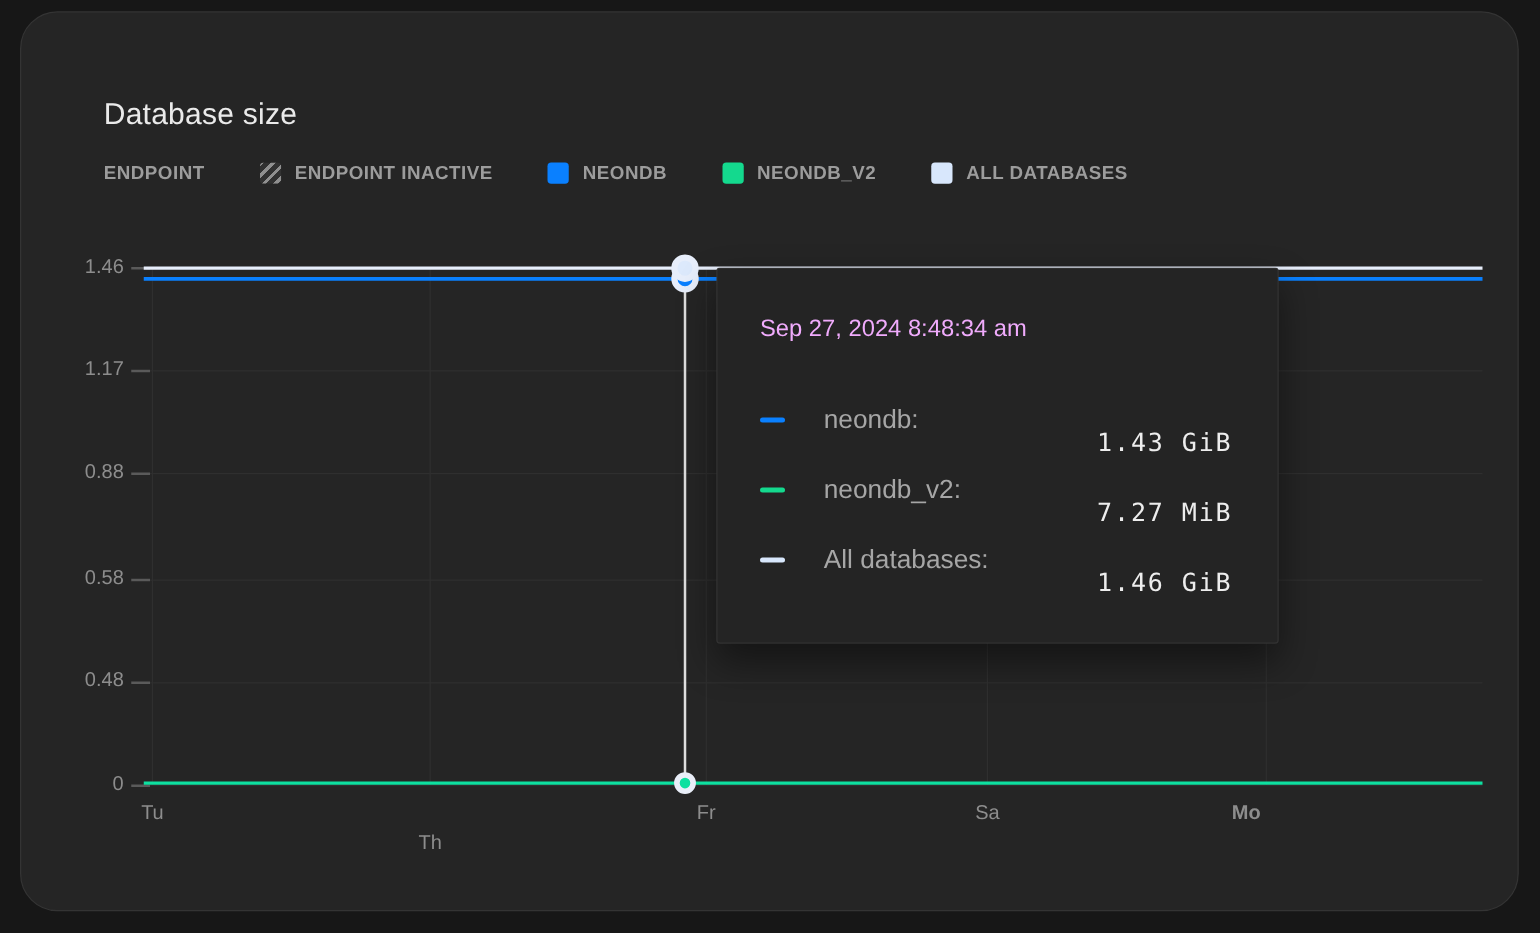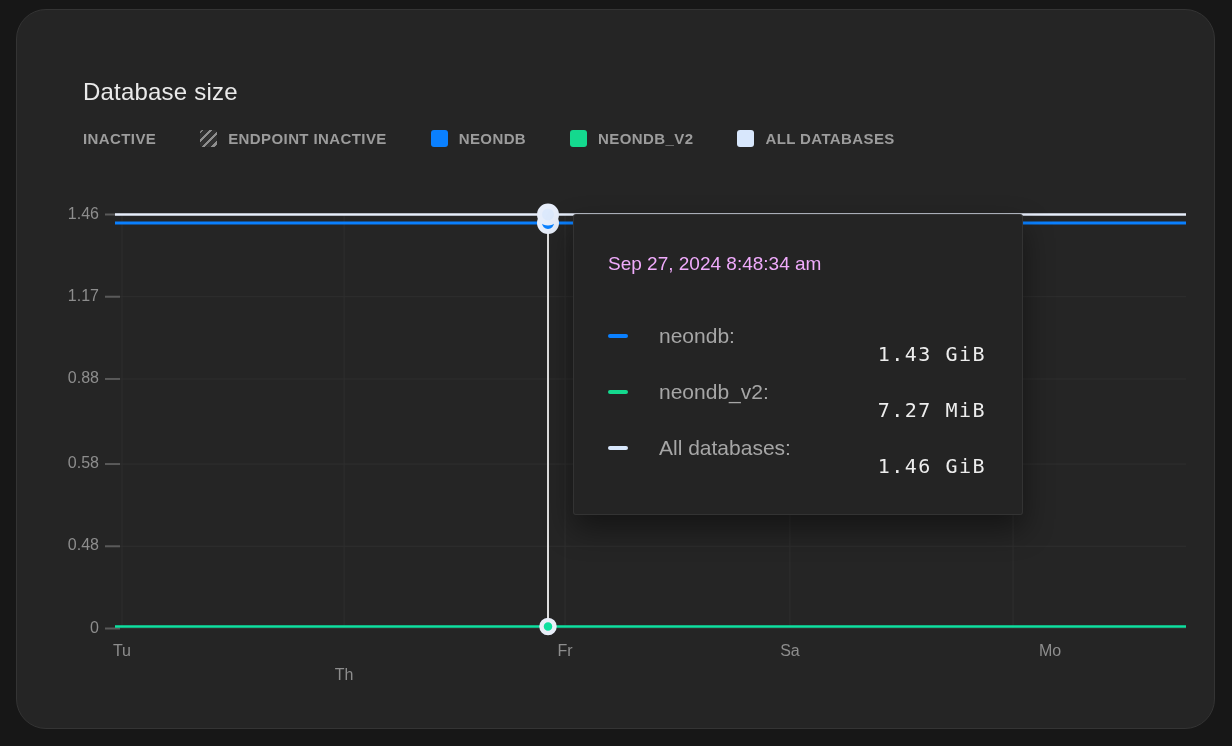--- a/index.html
+++ b/index.html
@@ -31,21 +31,21 @@
 </head>
 <body>
 
 <div class="page">
   <div class="card">
 
     <div class="title">Database size</div>
 
     <div class="legend">
       <div class="legend-item">
-        <span class="legend-text">INACTIVE</span>
+        <span class="legend-text">ENDPOINT</span>
       </div>
       <div class="legend-item">
         <span class="swatch hatched"></span>
         <span class="legend-text">ENDPOINT INACTIVE</span>
       </div>
       <div class="legend-item">
         <span class="swatch solid" style="background: rgb(10, 128, 255);"></span>
         <span class="legend-text">NEONDB</span>
       </div>
       <div class="legend-item">
@@ -89,21 +89,21 @@
         <div class="y-label" style="left: 18px; top: 608.5px;">0</div>
         <div class="y-label" style="left: 18px; top: 526.267px;">0.48</div>
         <div class="y-label" style="left: 18px; top: 444.034px;">0.58</div>
         <div class="y-label" style="left: 18px; top: 358.966px;">0.88</div>
         <div class="y-label" style="left: 18px; top: 276.733px;">1.17</div>
         <div class="y-label" style="left: 18px; top: 194.5px; text-align: right;">1.46</div>
         <div class="x-label" style="left: 72.9615px; top: 632px;">Tu</div>
         <div class="x-label" style="left: 295.087px; top: 656px;">Th</div>
         <div class="x-label" style="left: 516.034px; top: 632px;">Fr</div>
         <div class="x-label" style="left: 740.944px; top: 632px;">Sa</div>
-        <div class="x-label" style="left: 1001px; top: 632px;">Mo</div>
+        <div class="x-label" style="left: 948px; top: 632px; font-weight: bold;">Mo</div>
       </div>
 
     <div class="plot-hover"></div>
 
     <div class="tooltip">
       <div class="tt-header">Sep 27, 2024 8:48:34 am</div>
       <div class="tt-row">
         <span class="tt-dash" style="background: rgb(10, 128, 255);"></span>
         <span class="tt-label">neondb:</span>
         <span class="tt-value">1.43 GiB</span>

